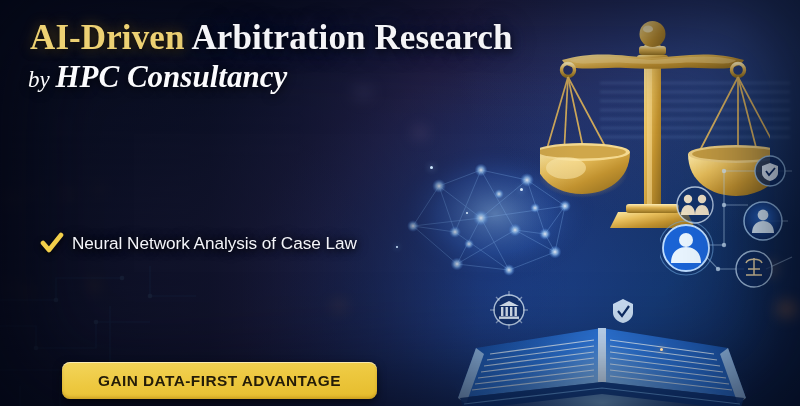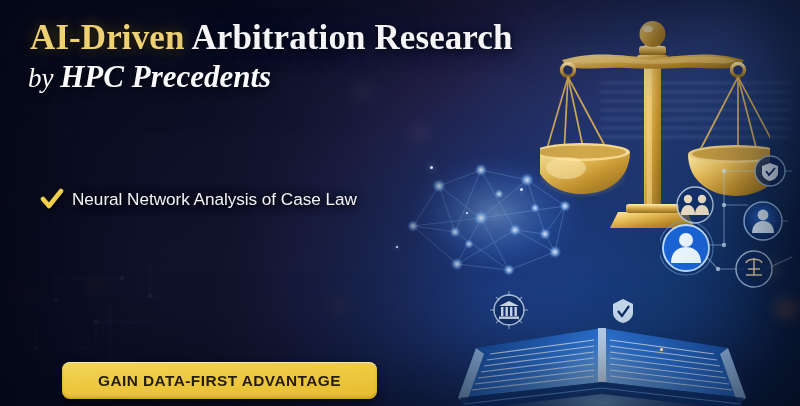--- a/index.html
+++ b/index.html
@@ -84,33 +84,33 @@
     text-shadow:0 2px 8px rgba(0,0,0,.8),0 0 14px rgba(210,160,40,.45);
   }
   .byline{
     position:absolute;left:28px;top:59px;
     font-family:"Liberation Serif",serif;
     font-size:31px;font-style:italic;font-weight:700;
     color:#fbfbfd;
     text-shadow:0 2px 9px rgba(0,0,0,.85);
     white-space:nowrap;
   }
-  .byline .small{font-weight:400;font-size:27px;}
+  .byline .small{font-weight:400;font-size:23px;}
 
   .tagline{
     position:absolute;left:28px;top:119px;
     font-size:17.4px;font-weight:400;color:#f0f2f8;
     letter-spacing:-.1px;
     text-shadow:0 1px 7px rgba(0,0,0,.9),0 0 14px rgba(0,0,0,.5);
     white-space:nowrap;
   }
 
   .bullets{position:absolute;left:40px;top:181px;}
   .bullet{
-    position:relative;height:36px;display:flex;align-items:center;
+    position:relative;height:36px;display:flex;align-items:center;margin-top:44px;
   }
   .check{
     width:24px;height:24px;flex:0 0 24px;margin-right:8px;
     filter:drop-shadow(0 2px 3px rgba(0,0,0,.8));
   }
   .bullet-label{
     font-size:17.2px;color:#f3f4f9;letter-spacing:-.05px;
     text-shadow:0 1px 6px rgba(0,0,0,.95),0 0 12px rgba(0,0,0,.7);
     white-space:nowrap;
   }
@@ -448,21 +448,21 @@
   <div class="dot" style="left:396px;top:246px;width:2px;height:2px;background:#cfe8ff;box-shadow:0 0 5px #8fc8ff;"></div>
   <div class="dot" style="left:660px;top:348px;width:3px;height:3px;background:#ffd9a0;box-shadow:0 0 6px #ffb860;"></div>
 
   <div class="content">
 
     <div class="title">
       <span class="gold">AI-Driven</span><span> Arbitration Research</span>
     </div>
 
     <div class="byline">
-      <span class="small">by </span><span>HPC Precedents</span>
+      <span class="small">by </span><span>HPC Consultancy</span>
     </div>
 
 
     <div class="bullets">
 
       <div class="bullet">
         <svg class="check" viewBox="0 0 24 24">
           <path d="M3 12 L9 19 L21 4" stroke="#f2cf4a" stroke-width="4.6" fill="none" stroke-linecap="round" stroke-linejoin="round"></path>
         </svg>
         <span class="bullet-label">Neural Network Analysis of Case Law</span>

